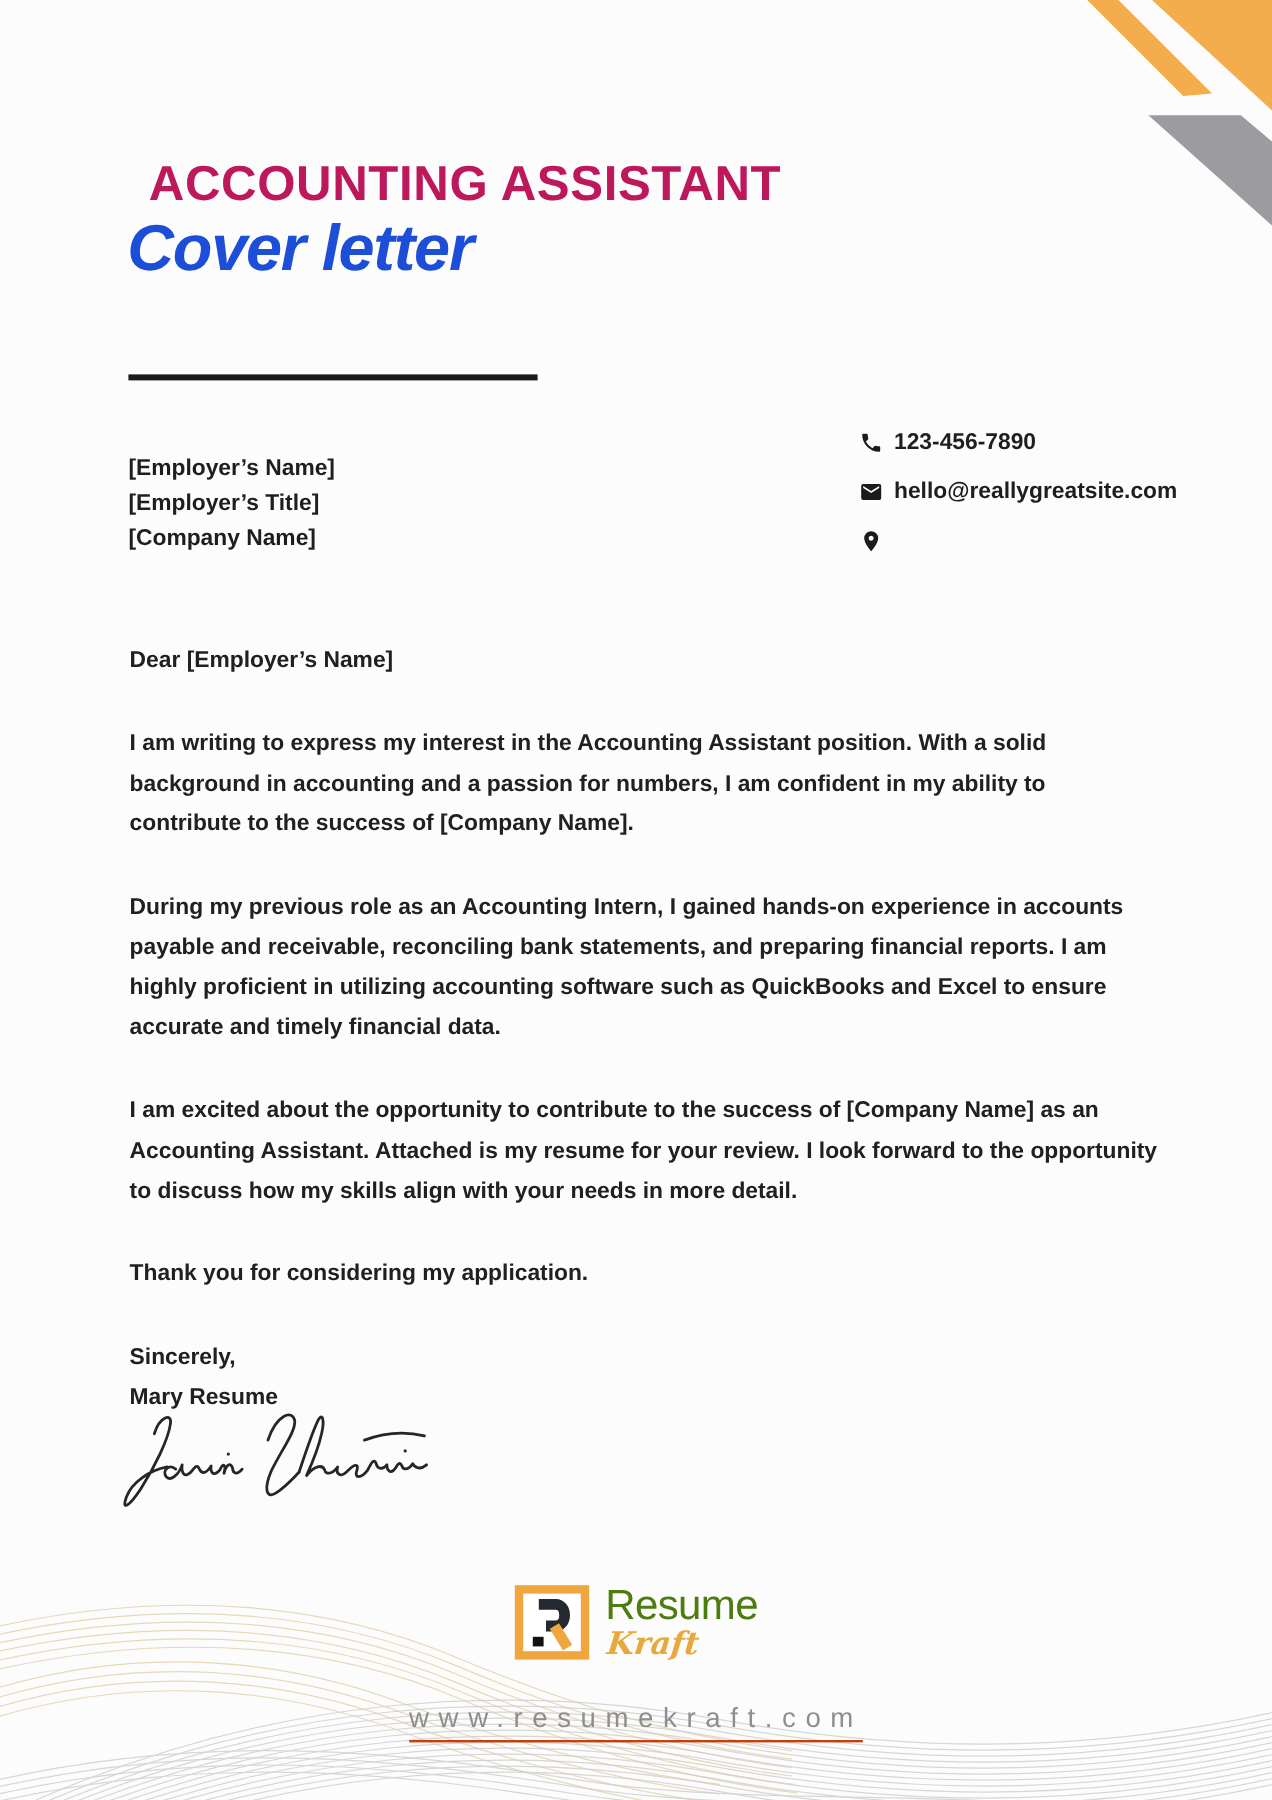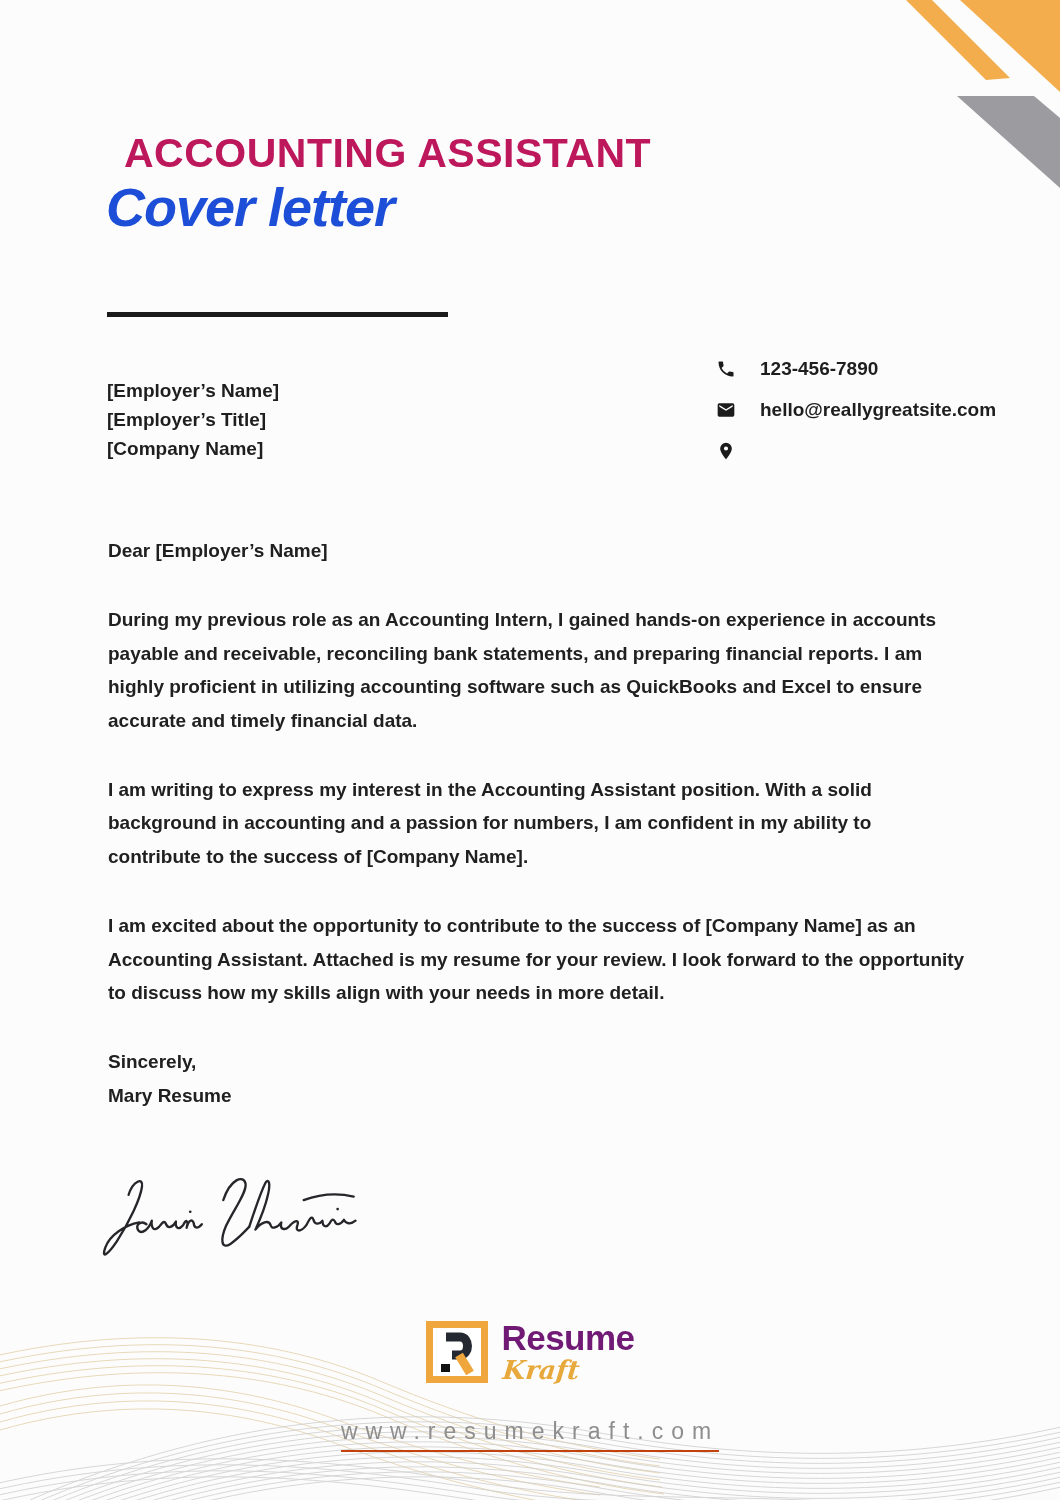--- a/index.html
+++ b/index.html
@@ -26,32 +26,32 @@
     font-size: 54px; font-weight: 800; letter-spacing: -1px; color: #1d4ed8; line-height: 1; font-style: italic;
   }
   .title-rule {
     position: absolute; left: 107px; top: 312px;
     width: 341px; height: 5px; background: #1B1B1B;
   }
   
   .recipient { position: absolute; left: 107px; top: 376px; font-size: 19px; font-weight: 600; line-height: 29px; }
   
   .contact { position: absolute; left: 716px; top: 355px; display: flex; flex-direction: column; gap: 13px; }
-  .contact-row { display: flex; align-items: flex-start; gap: 24px; font-size: 19px; font-weight: 600; line-height: 28px; }
+  .contact-row { display: flex; align-items: flex-start; gap: 9px; font-size: 19px; font-weight: 600; line-height: 28px; }
   .contact-row .cicon { width: 20px; height: 24px; flex: 0 0 auto; margin-top: 2px; }
   
   .letter-body { position: absolute; left: 108px; top: 534px; width: 860px; font-size: 19px; font-weight: 600; line-height: 33.4px; color: #202020; }
   .letter-body p { margin-bottom: 36px; }
   .closing p { margin-bottom: 0; }
   
   .signature { position: absolute; left: 100px; top: 1172px; width: 268px; height: 92px; }
   
   .logo-row { position: absolute; left: 0; top: 1320px; width: 100%; display: flex; justify-content: center; align-items: flex-start; gap: 12px; }
   .logo-mark { width: 64px; height: 64px; }
-  .logo-text .brand-name { font-size: 35px; font-weight: 700; color: #701a75; letter-spacing: -0.5px; line-height: 1.05; }
+  .logo-text .brand-name { font-size: 35px; font-weight: 400; color: #4d7c0f; letter-spacing: -0.5px; line-height: 1.05; }
   .logo-text .brand-sub { font-family: "DejaVu Serif", serif; font-style: italic; font-weight: 700; font-size: 26px; color: #E8A93C; margin-top: -2px; margin-left: 2px; transform: skewX(-6deg); }
   
   .website-wrap { position: absolute; left: 0; top: 1418px; width: 100%; text-align: center; }
   .website-link {
     display: inline-block; font-size: 23px; letter-spacing: 8px; color: #8E8E8E;
     text-decoration: none; border-bottom: 2px solid #c2410c; padding-bottom: 5px;
   }
   
   .waves { position: absolute; left: 0; bottom: 0; width: 1060px; height: 165px; }
 </style>
@@ -91,23 +91,24 @@
     </div>
     <div class="contact-row">
       <svg class="cicon" viewBox="0 0 24 24" aria-hidden="true">
         <path fill="#1B1B1B" d="M12 2a7 7 0 0 0-7 7c0 5.25 7 13 7 13s7-7.75 7-13a7 7 0 0 0-7-7zm0 9.5A2.5 2.5 0 1 1 12 6.5a2.5 2.5 0 0 1 0 5z"></path>
       </svg>
     </div>
   </div>
 
   <div class="letter-body">
     <p>Dear [Employer’s Name]</p>
+    <p>I am writing to express my interest in the Accounting Assistant position. With a solid background in accounting and a passion for numbers, I am confident in my ability to contribute to the success of [Company Name].</p>
     <p>During my previous role as an Accounting Intern, I gained hands-on experience in accounts payable and receivable, reconciling bank statements, and preparing financial reports. I am highly proficient in utilizing accounting software such as QuickBooks and Excel to ensure accurate and timely financial data.</p>
-    <p>I am writing to express my interest in the Accounting Assistant position. With a solid background in accounting and a passion for numbers, I am confident in my ability to contribute to the success of [Company Name].</p>
     <p>I am excited about the opportunity to contribute to the success of [Company Name] as an Accounting Assistant. Attached is my resume for your review. I look forward to the opportunity to discuss how my skills align with your needs in more detail.</p>
+    <p>Thank you for considering my application.</p>
     <div class="closing">
       <p>Sincerely,</p>
       <p>Mary Resume</p>
     </div>
   </div>
 
   <svg class="signature" viewBox="0 0 300 100" aria-hidden="true">
     <g fill="none" stroke="#26262A" stroke-width="2.6" stroke-linecap="round" stroke-linejoin="round">
       <path d="M 32 24 C 37 8 49 4 47 15 C 45 29 33 54 19 76 C 9 91 1 97 6 83 C 11 69 28 58 44 55"></path>
       <path d="M 52 57 C 46 52 39 58 43 64 C 47 69 55 62 58 53 C 57 60 60 66 66 60 C 70 55 72 52 74 57 C 76 62 81 61 85 54 C 84 61 88 64 93 58 C 95 54 97 51 98 56 L 97 61 C 99 53 103 50 105 56 C 105 61 109 63 114 57"></path>

